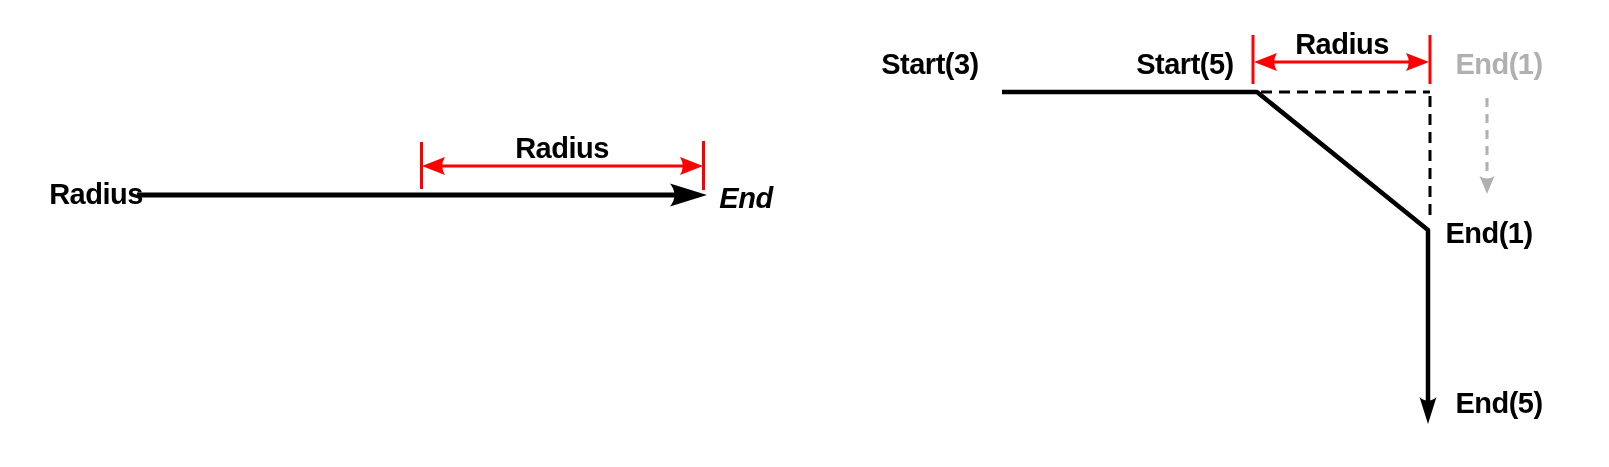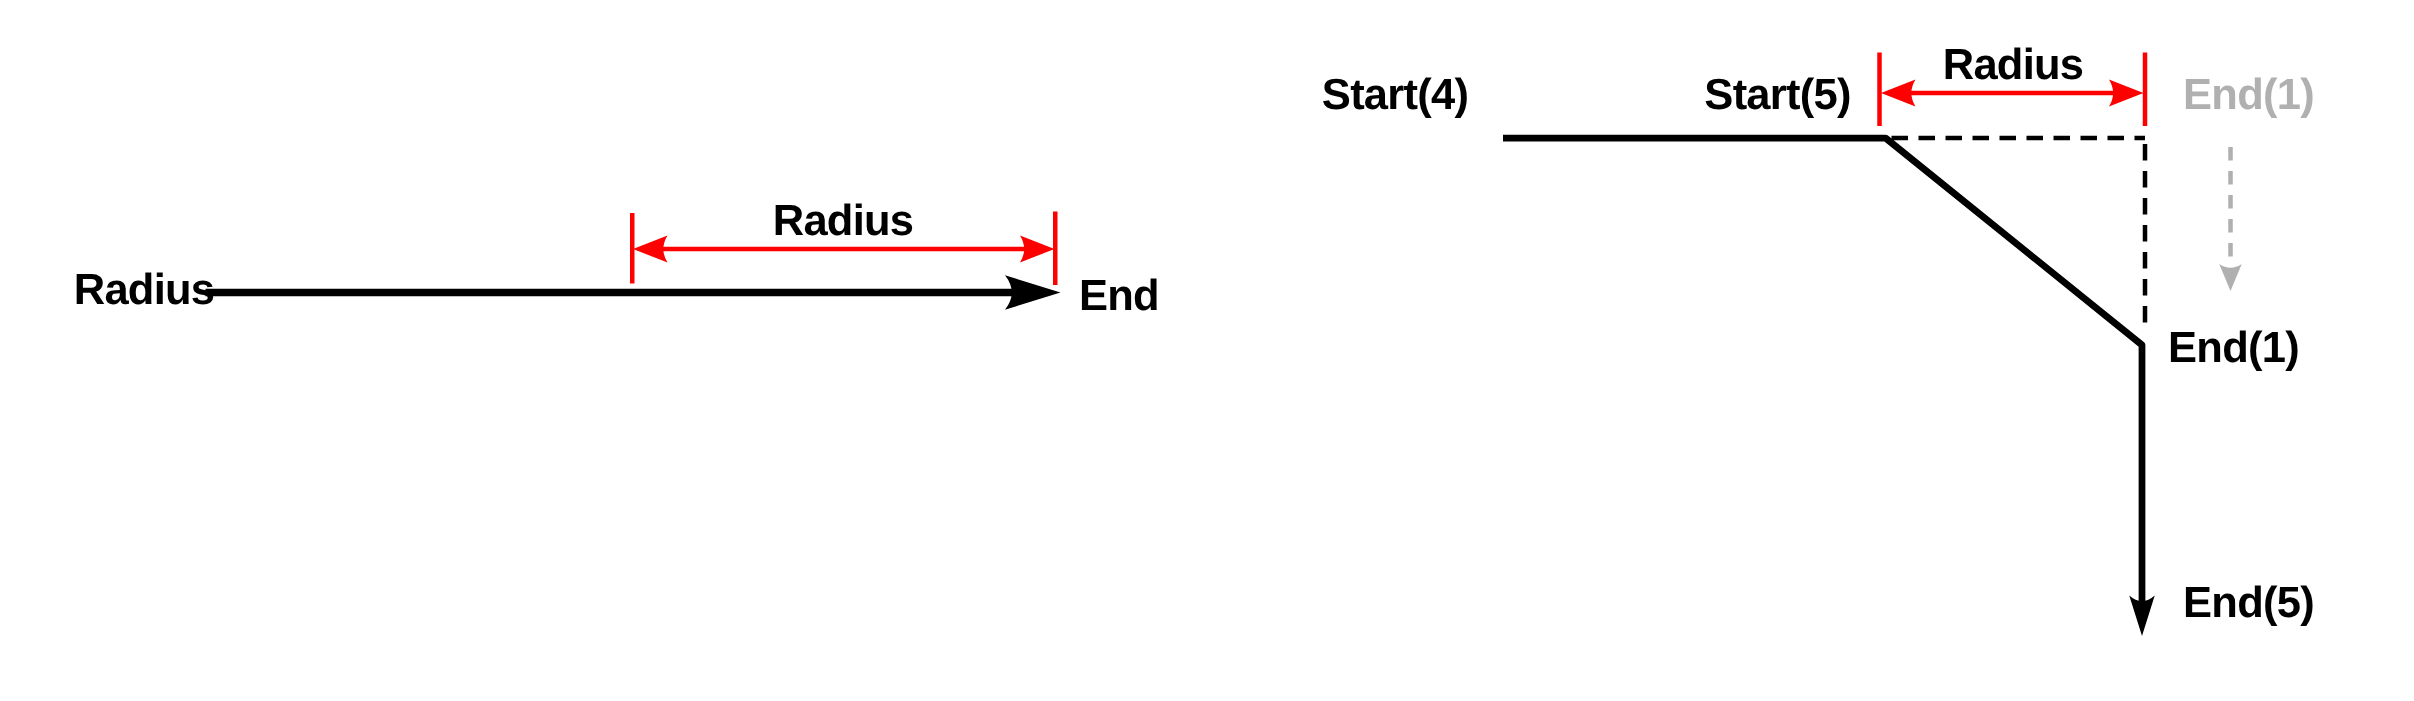--- a/index.html
+++ b/index.html
@@ -66,23 +66,23 @@
       <line x1="1263" y1="62" x2="1420" y2="62" stroke="#ff0000" stroke-width="3"></line>
       <path d="M 1254 62 L 1277 53 Q 1271.5 62 1277 71 Z" fill="#ff0000"></path>
       <path d="M 1429 62 L 1406 53 Q 1411.5 62 1406 71 Z" fill="#ff0000"></path>
 
       <line x1="1487" y1="98" x2="1487" y2="178" stroke="#b0b0b0" stroke-width="3" stroke-dasharray="9 7"></line>
       <path d="M 1487 194 L 1479.5 176 Q 1487 181 1494.5 176 Z" fill="#b0b0b0"></path>
     </g>
   </svg>
 
   <div class="lbl" style="left:96px;  top:194px;">Radius</div>
-  <div class="lbl" style="left:746px; top:198px;">End</div>
+  <div class="lbl" style="left:746px; top:198px;font-style:italic;">End</div>
   <div class="lbl" style="left:562px; top:148px;">Radius</div>
 
-  <div class="lbl" style="left:930px;  top:64px;">Start(4)</div>
+  <div class="lbl" style="left:930px;  top:64px;">Start(3)</div>
   <div class="lbl" style="left:1185px; top:64px;">Start(5)</div>
   <div class="lbl" style="left:1342px; top:44px;">Radius</div>
   <div class="lbl ghost" style="left:1499px; top:64px;">End(1)</div>
   <div class="lbl" style="left:1489px; top:233px;">End(1)</div>
   <div class="lbl" style="left:1499px; top:403px;">End(5)</div>
 
 </div>
 
 </body></html>

